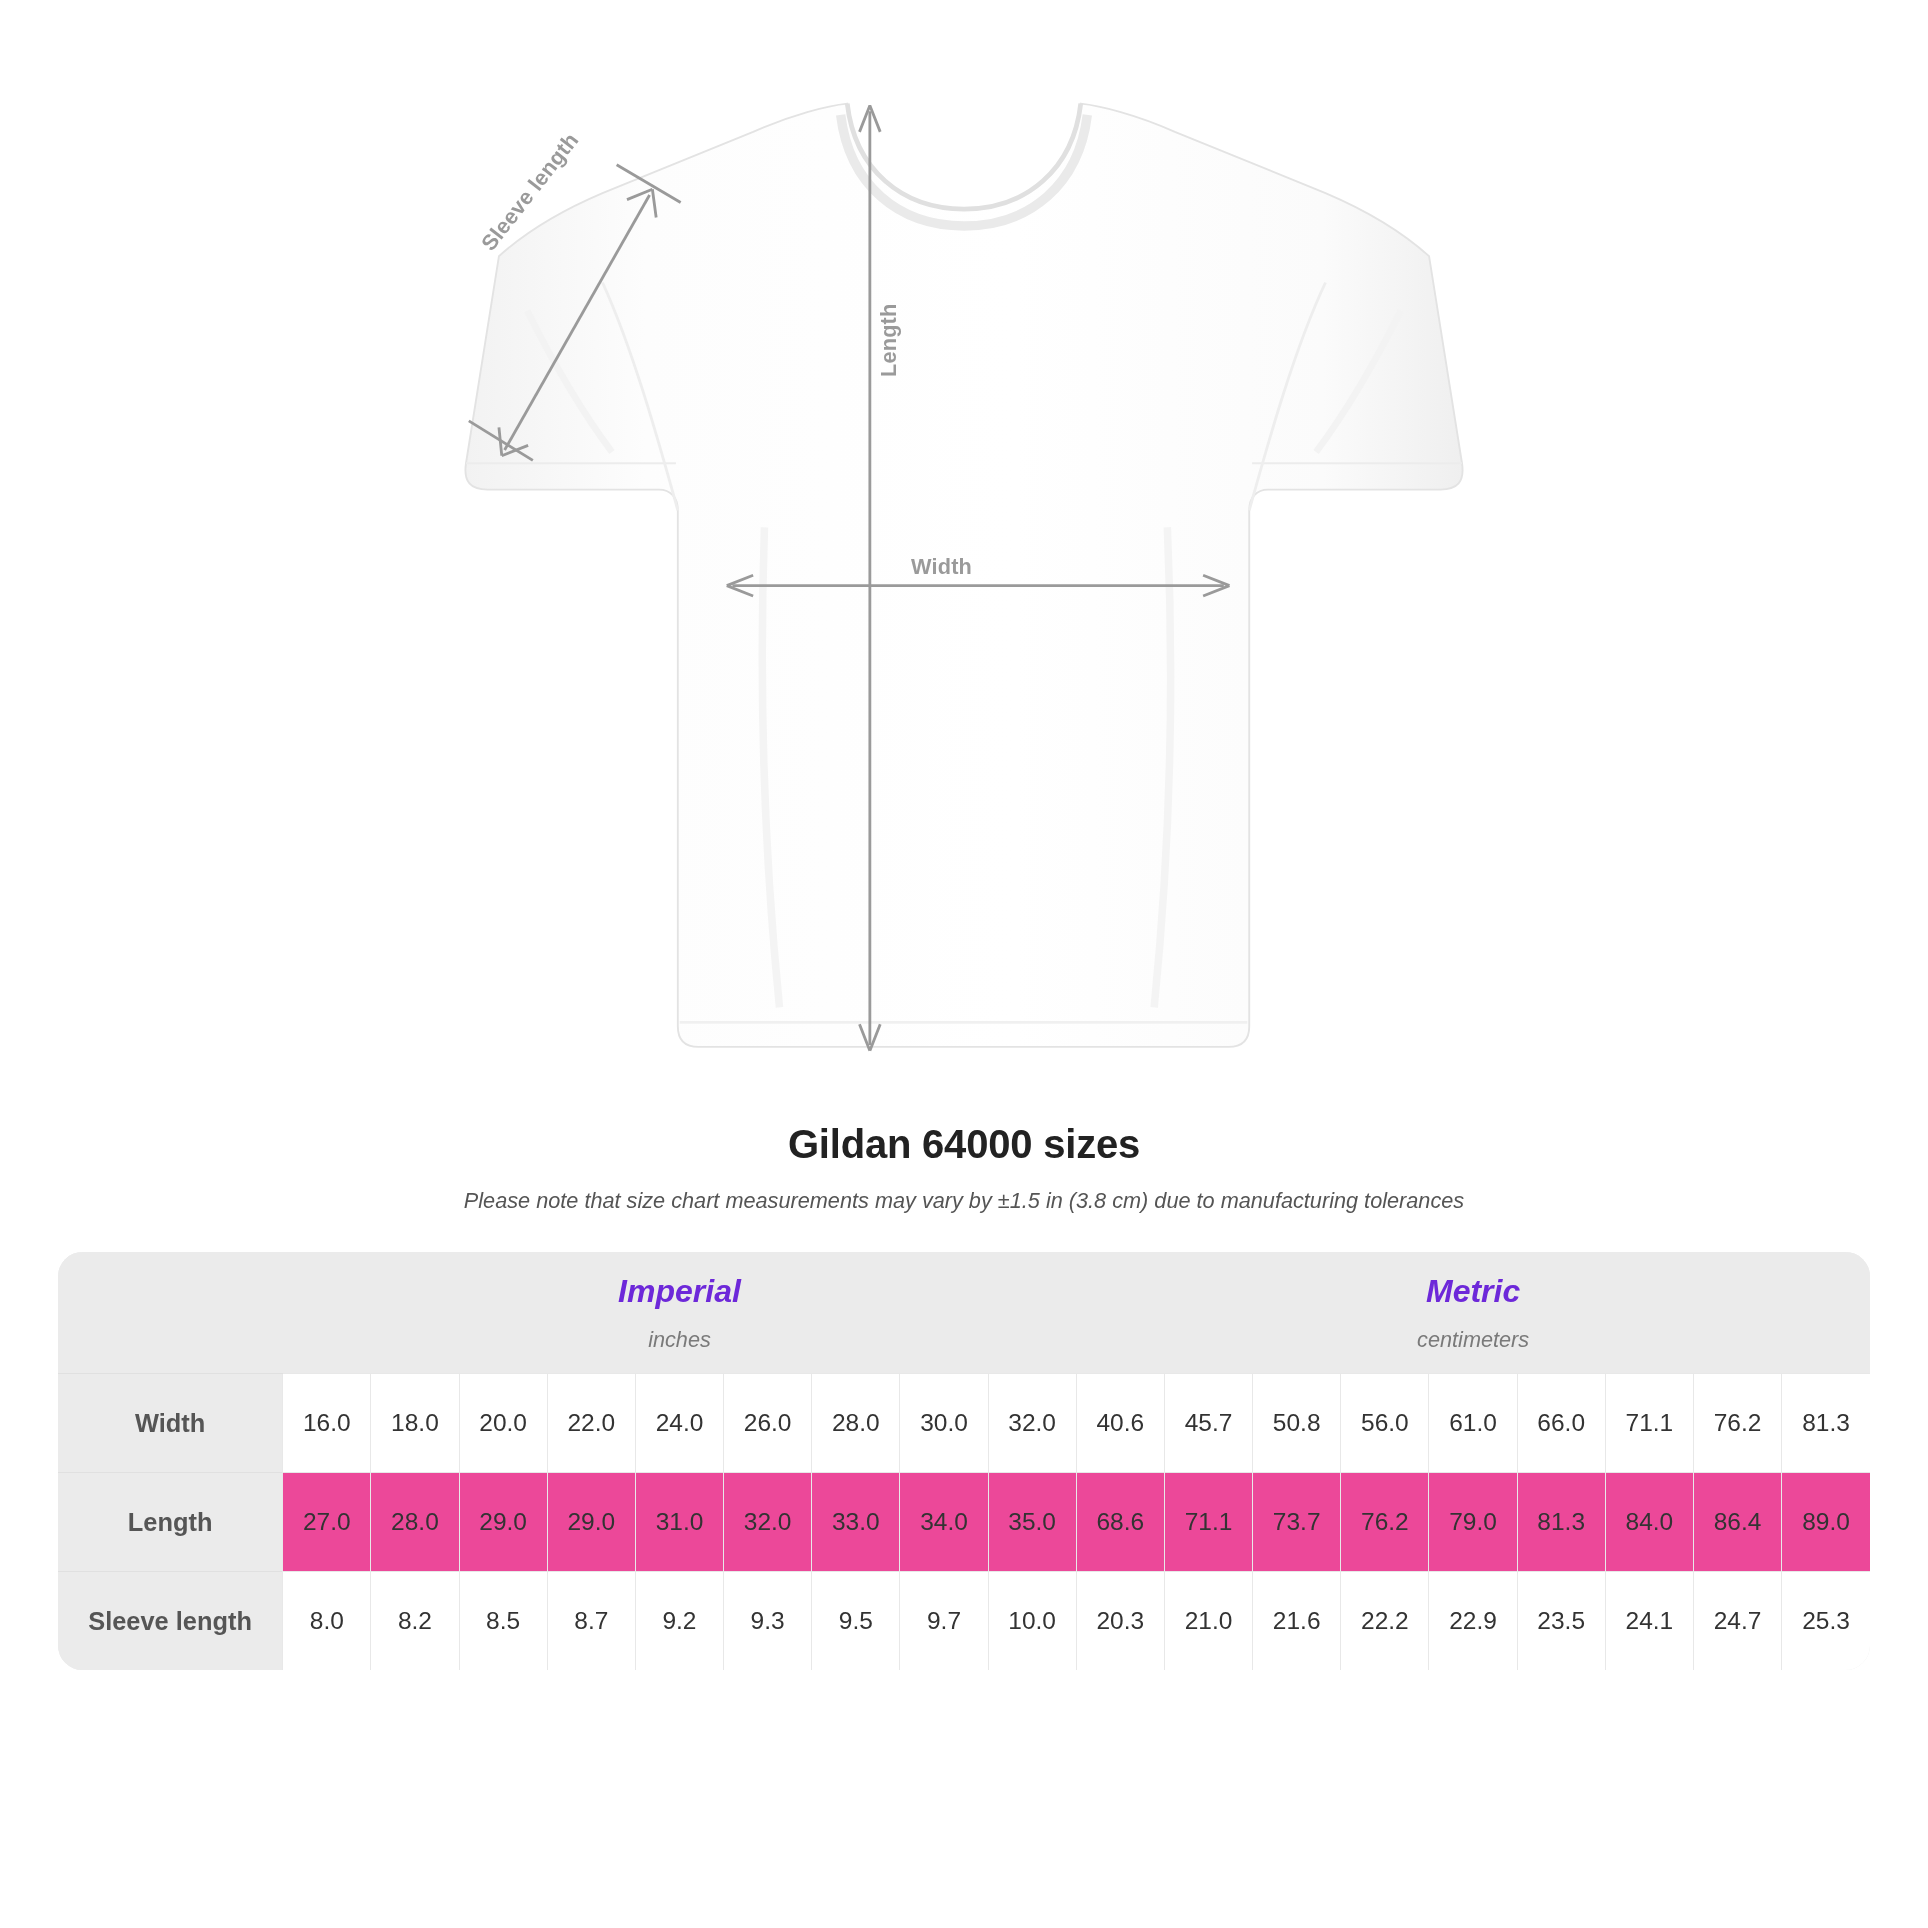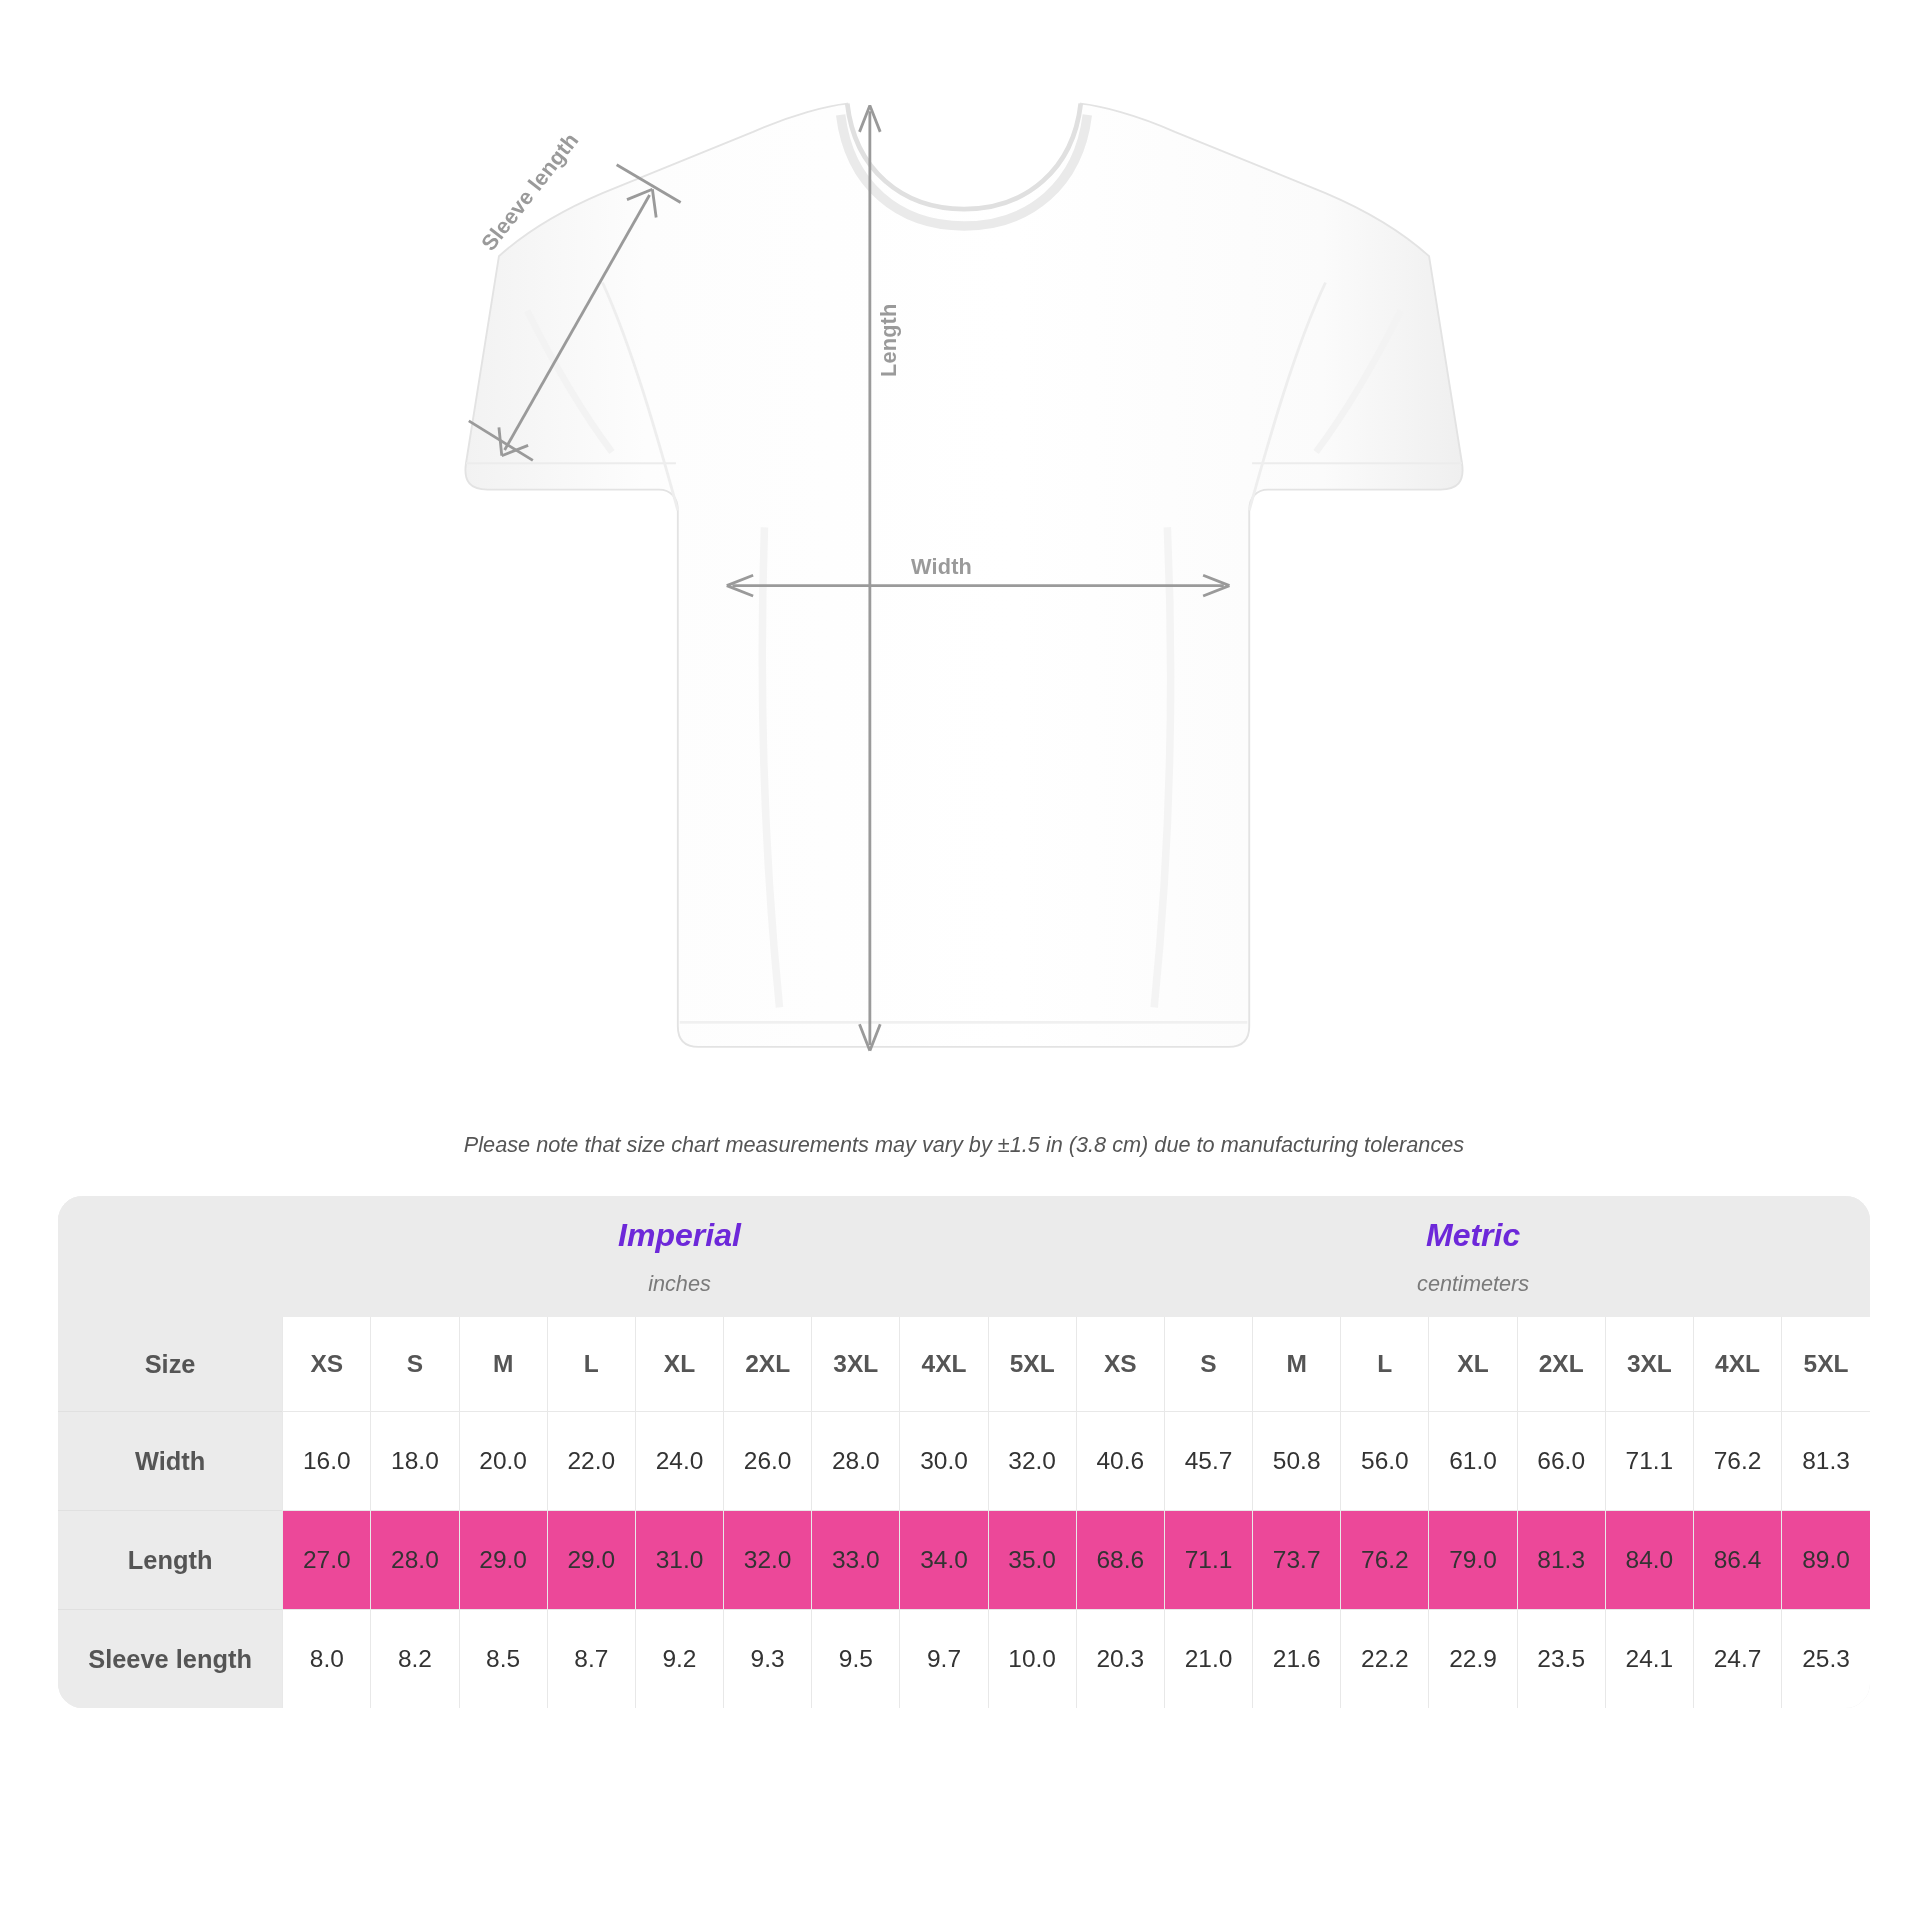--- a/index.html
+++ b/index.html
@@ -240,20 +240,21 @@
         <path d="M498 447 L 566 489"></path>
       </g>
     </svg>
 
     <div class="dim-label label-length">Length</div>
     <div class="dim-label label-width">Width</div>
     <div class="dim-label label-sleeve">Sleeve length</div>
   </div>
 
   <div class="title-block">
+    <h1 class="chart-title">Gildan 64000 sizes</h1>
     <div class="chart-note">Please note that size chart measurements may vary by ±1.5 in (3.8 cm) due to manufacturing tolerances</div>
   </div>
 
   <div class="table-wrap">
     <table class="size-table">
       <colgroup>
         <col style="width:12.4%">
         <col span="18" style="width:4.866%">
       </colgroup>
       <tbody>
@@ -262,41 +263,20 @@
           <td class="unit-head" colspan="9">
             <div class="unit-name">Imperial</div>
             <div class="unit-sub">inches</div>
           </td>
           <td class="unit-head" colspan="9">
             <div class="unit-name">Metric</div>
             <div class="unit-sub">centimeters</div>
           </td>
         </tr>
 
-        <tr class="hdr-row">
-          <td class="rowlabel">Size</td>
-          <td>XS</td>
-          <td>S</td>
-          <td>M</td>
-          <td>L</td>
-          <td>XL</td>
-          <td>2XL</td>
-          <td>3XL</td>
-          <td>4XL</td>
-          <td>5XL</td>
-          <td>XS</td>
-          <td>S</td>
-          <td>M</td>
-          <td>L</td>
-          <td>XL</td>
-          <td>2XL</td>
-          <td>3XL</td>
-          <td>4XL</td>
-          <td>5XL</td>
-        </tr>
 
         <tr class="data-row odd">
           <td class="rowlabel">Width</td>
           <td>16.0</td>
           <td>18.0</td>
           <td>20.0</td>
           <td>22.0</td>
           <td>24.0</td>
           <td>26.0</td>
           <td>28.0</td>

